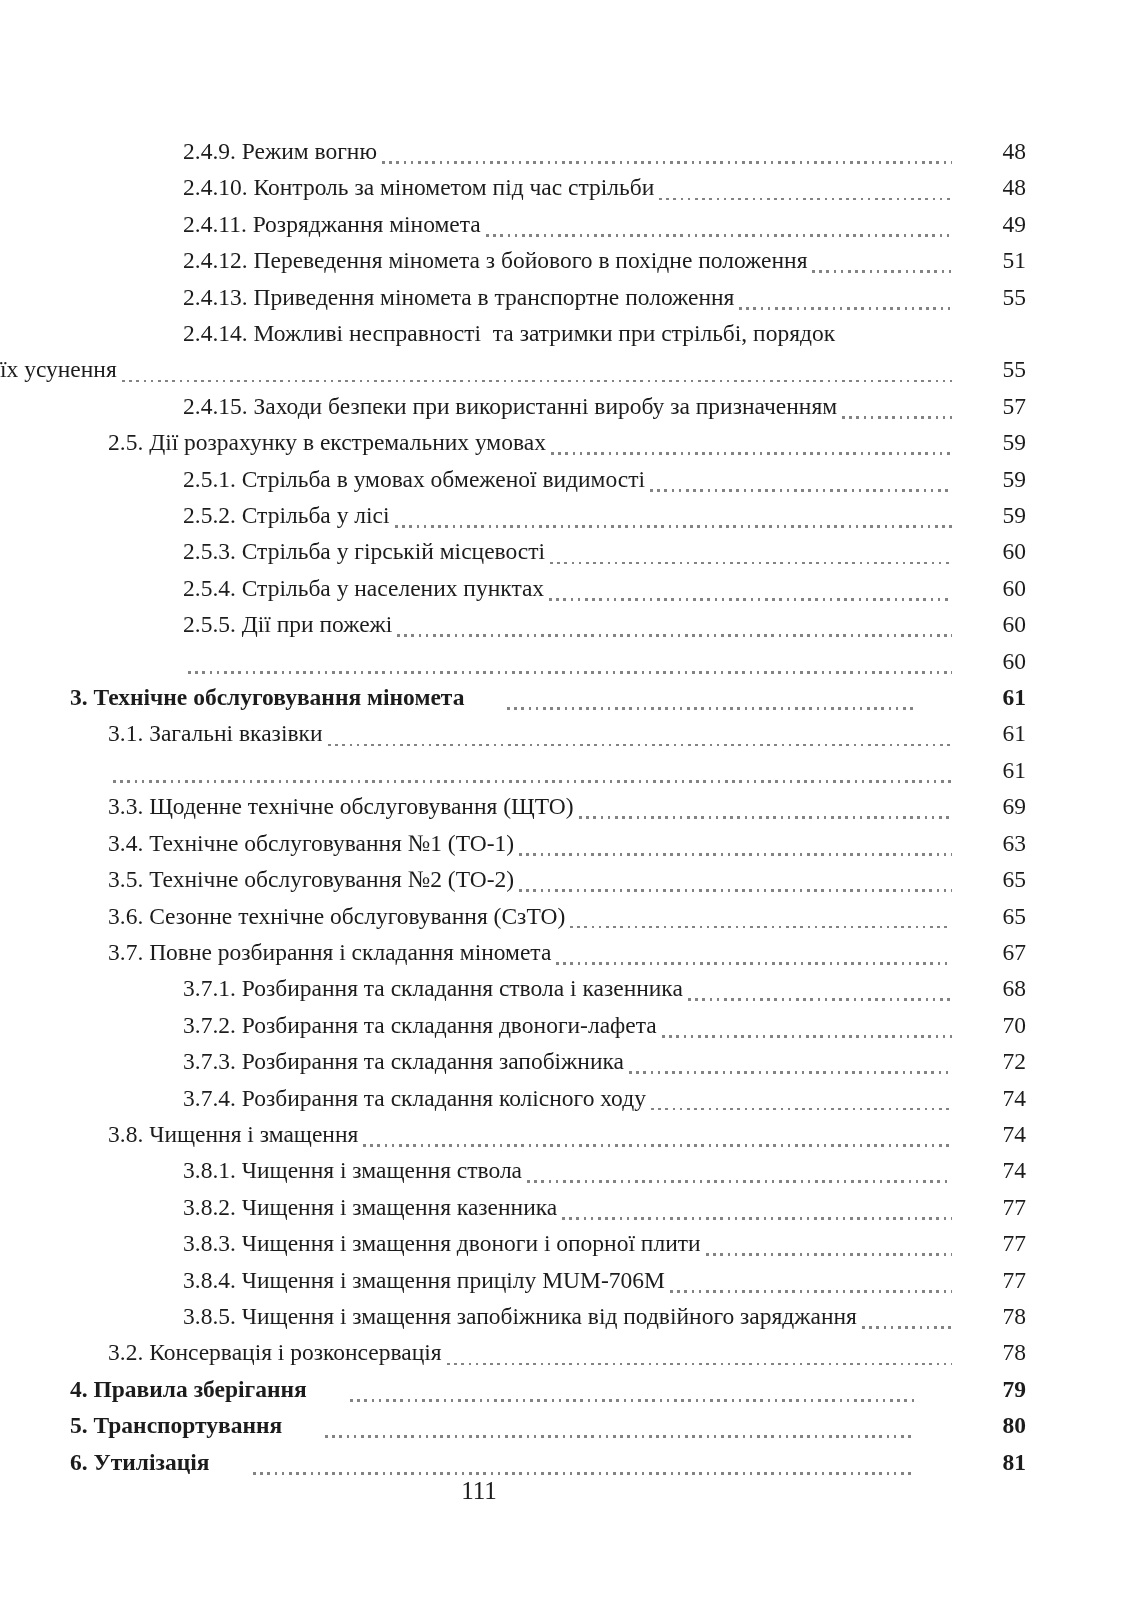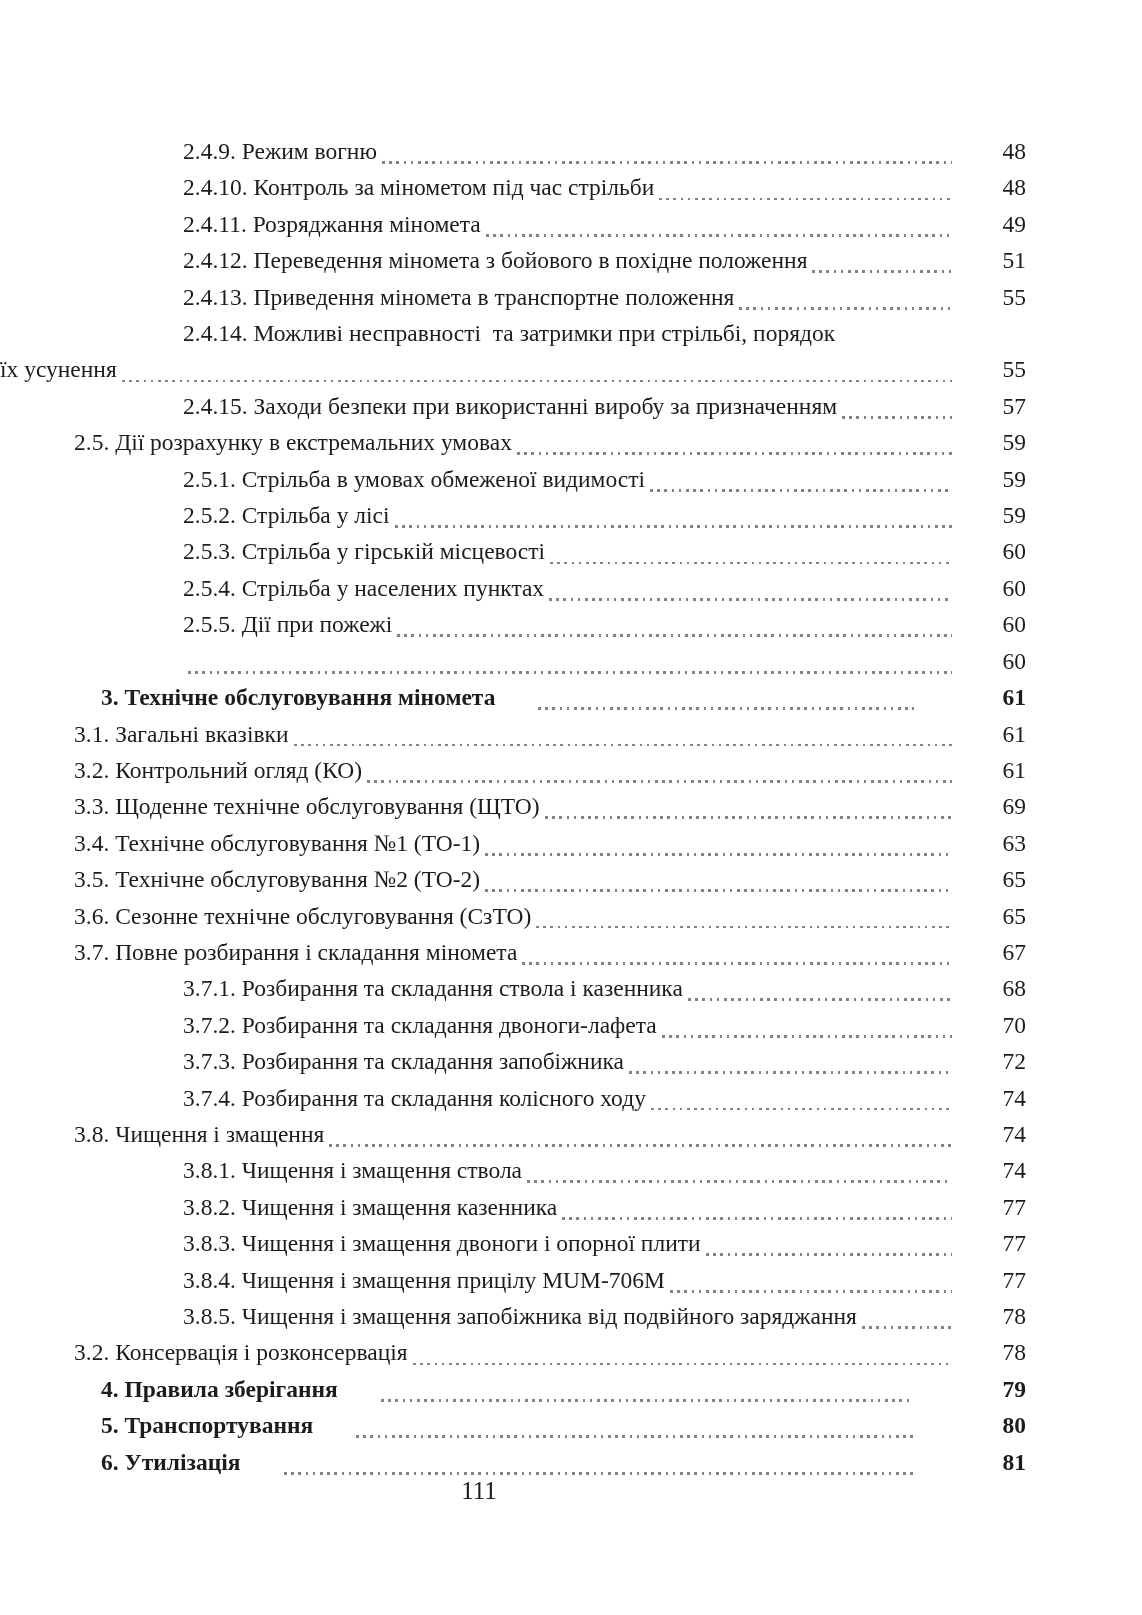--- a/index.html
+++ b/index.html
@@ -21,22 +21,22 @@
     padding-top: 133px;
   }
   .row {
     display: flex;
     align-items: baseline;
     height: 36.42px;
     line-height: 36.42px;
     font-size: 23.5px;
     white-space: nowrap;
   }
-  .lvl1   { padding-left: 101px; gap: 38px; }
-  .lvl2   { padding-left: 74px; }
+  .lvl1   { padding-left: 70px; gap: 38px; }
+  .lvl2   { padding-left: 108px; align-items: flex-end; }
   .lvl3   { padding-left: 183px; }
   .lvlcont{ }
   .bold   { font-weight: bold; }
   .title  { white-space: pre; flex: 0 0 auto; }
   .dots {
     flex: 1 1 auto;
     height: 2.8px;
     align-self: flex-end;
     margin: 0 3px 5.5px 5px;
     background-image: repeating-linear-gradient(
@@ -133,21 +133,20 @@
       <span class="title">3. Технічне обслуговування міномета</span>
       <span class="dots"></span>
       <span class="pn">61</span>
     </div>
     <div class="row lvl2">
       <span class="title">3.1. Загальні вказівки</span>
       <span class="dots"></span>
       <span class="pn">61</span>
     </div>
     <div class="row lvl2">
-      <span class="title">3.2. Контрольний огляд (КО)</span>
       <span class="dots"></span>
       <span class="pn">61</span>
     </div>
     <div class="row lvl2">
       <span class="title">3.3. Щоденне технічне обслуговування (ЩТО)</span>
       <span class="dots"></span>
       <span class="pn">69</span>
     </div>
     <div class="row lvl2">
       <span class="title">3.4. Технічне обслуговування №1 (ТО-1)</span>

